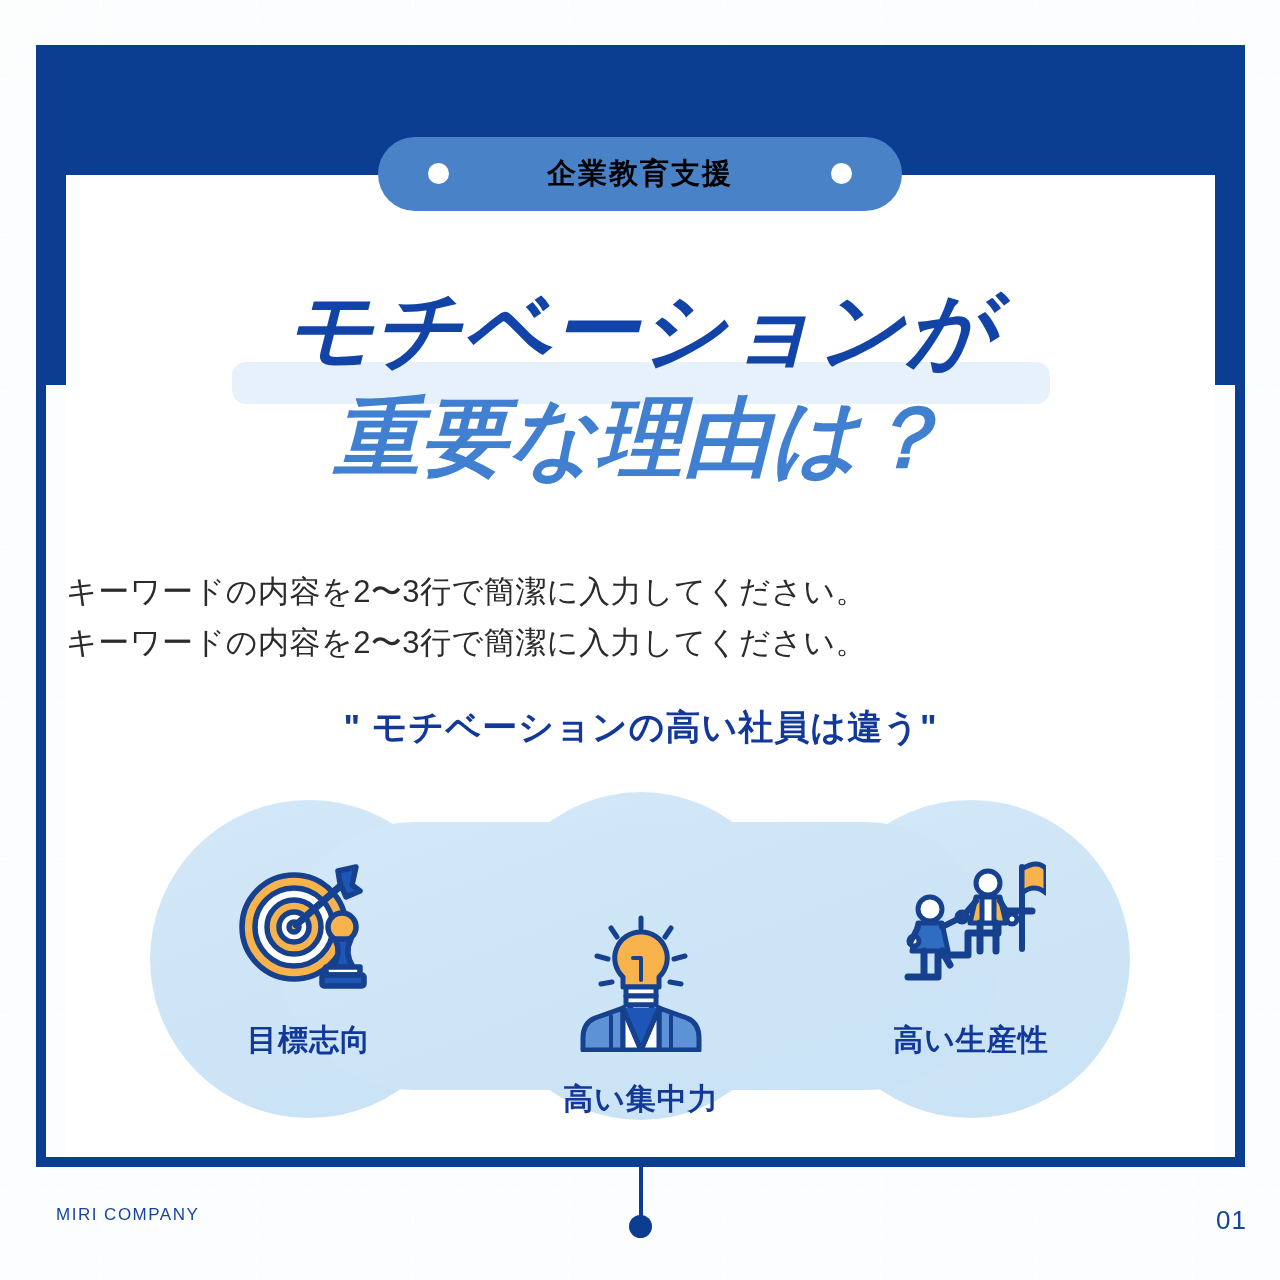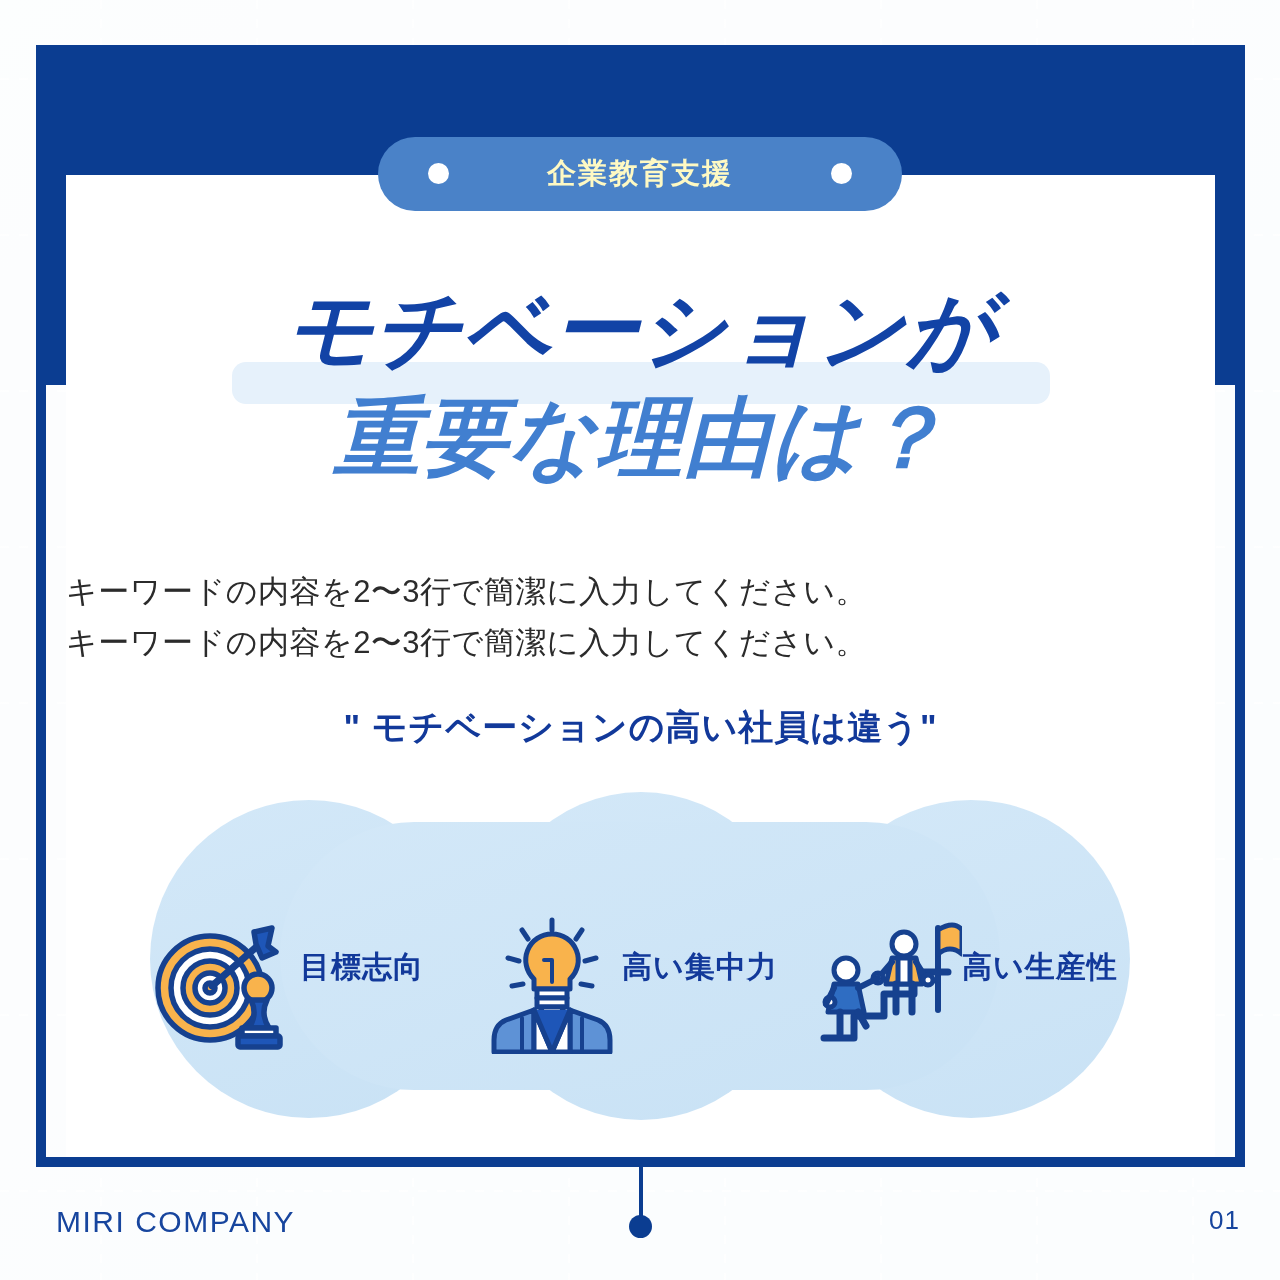--- a/index.html
+++ b/index.html
@@ -107,21 +107,21 @@
     position: absolute;
     width: 21px;
     height: 21px;
     border-radius: 50%;
     background: #ffffff;
     top: 26px;
   }
   #badge .dot.left  { left: 50px; }
   #badge .dot.right { right: 50px; }
   #badge-label {
-    color: #fef9c3;
+    color: #000000;
     font-size: 29px;
     font-weight: 700;
     letter-spacing: 2px;
     white-space: nowrap;
   }
 
   
   #title-block {
     position: absolute;
     left: 66px;
@@ -204,26 +204,26 @@
   .blob.b3 { left: 662px; top: 8px;  width: 318px; height: 318px; }
   .blob.fill { left: 130px; top: 30px; width: 720px; height: 268px;
     border-radius: 134px; }
 
   .feature {
     position: absolute;
     width: 318px;
     top: 0;
     height: 328px;
     display: flex;
-    flex-direction: row;
+    flex-direction: column;
     align-items: center;
     justify-content: flex-start;
   }
   .feature.f1 { left: 0px; }
-  .feature.f2 { left: 332px; }
+  .feature.f2 { left: 332px; justify-content: flex-end; }
   .feature.f3 { left: 662px; text-align: center; }
   .feature .icon-wrap {
     margin-top: 56px;
     height: 150px;
     display: flex;
     align-items: center;
     justify-content: center;
   }
   .feature .flabel {
     margin-top: 22px;
@@ -251,27 +251,27 @@
     height: 23px;
     border-radius: 50%;
     background: #0b3d91;
   }
 
   
   #footer-company {
     position: absolute;
     left: 56px;
     top: 1205px;
-    font-size: 30px;
+    font-size: 17px;
     color: #17459e;
     letter-spacing: 1.5px;
   }
   #footer-page {
     position: absolute;
-    right: 40px;
+    right: 33px;
     top: 1205px;
     font-size: 26px;
     color: #17459e;
     letter-spacing: 1px;
   }
 </style>
 </head>
 <body>
 
 <div id="slide">

